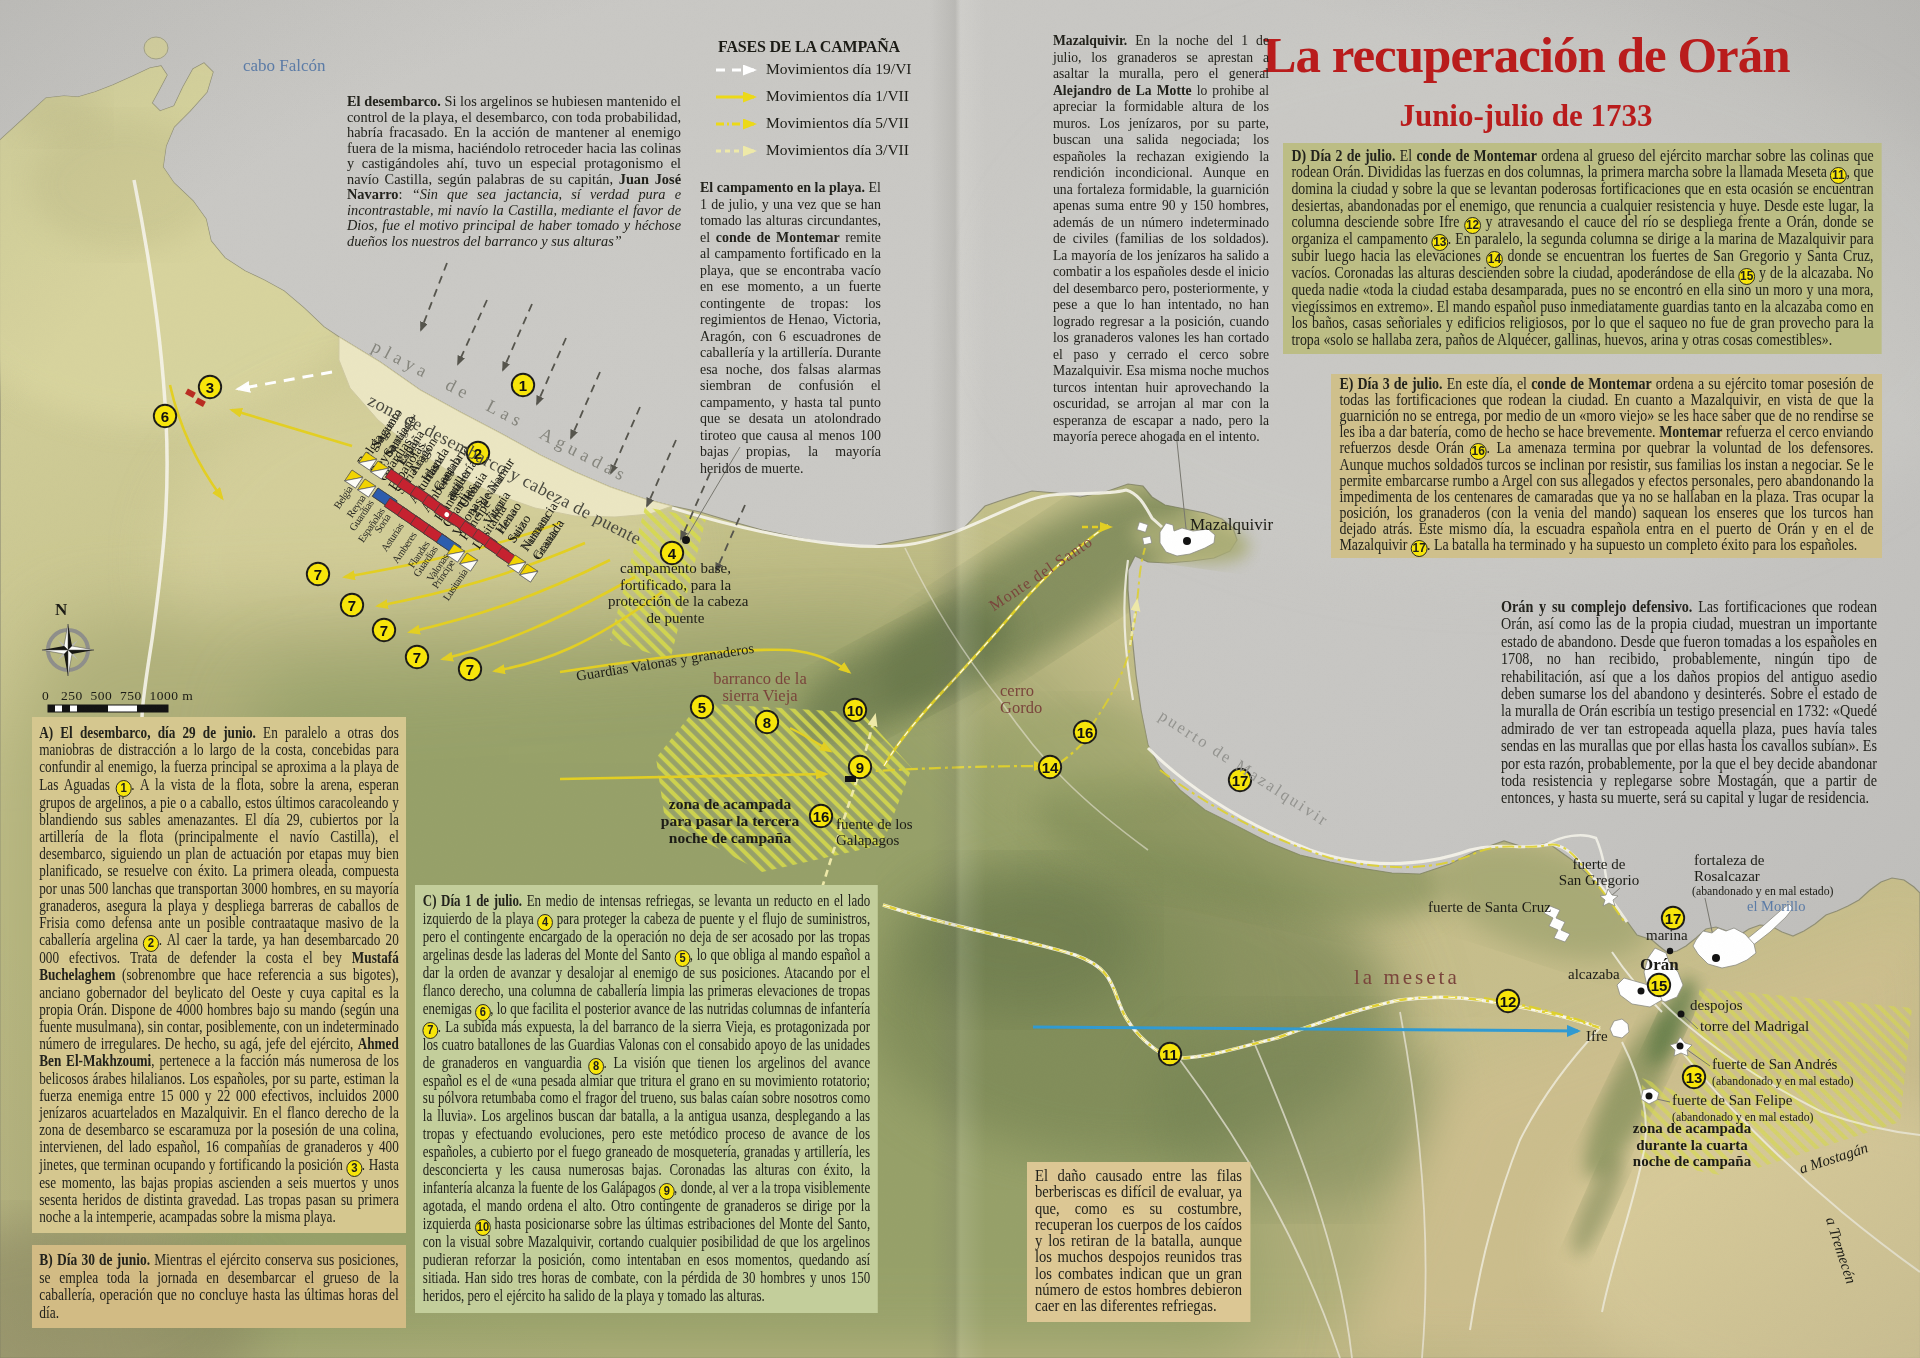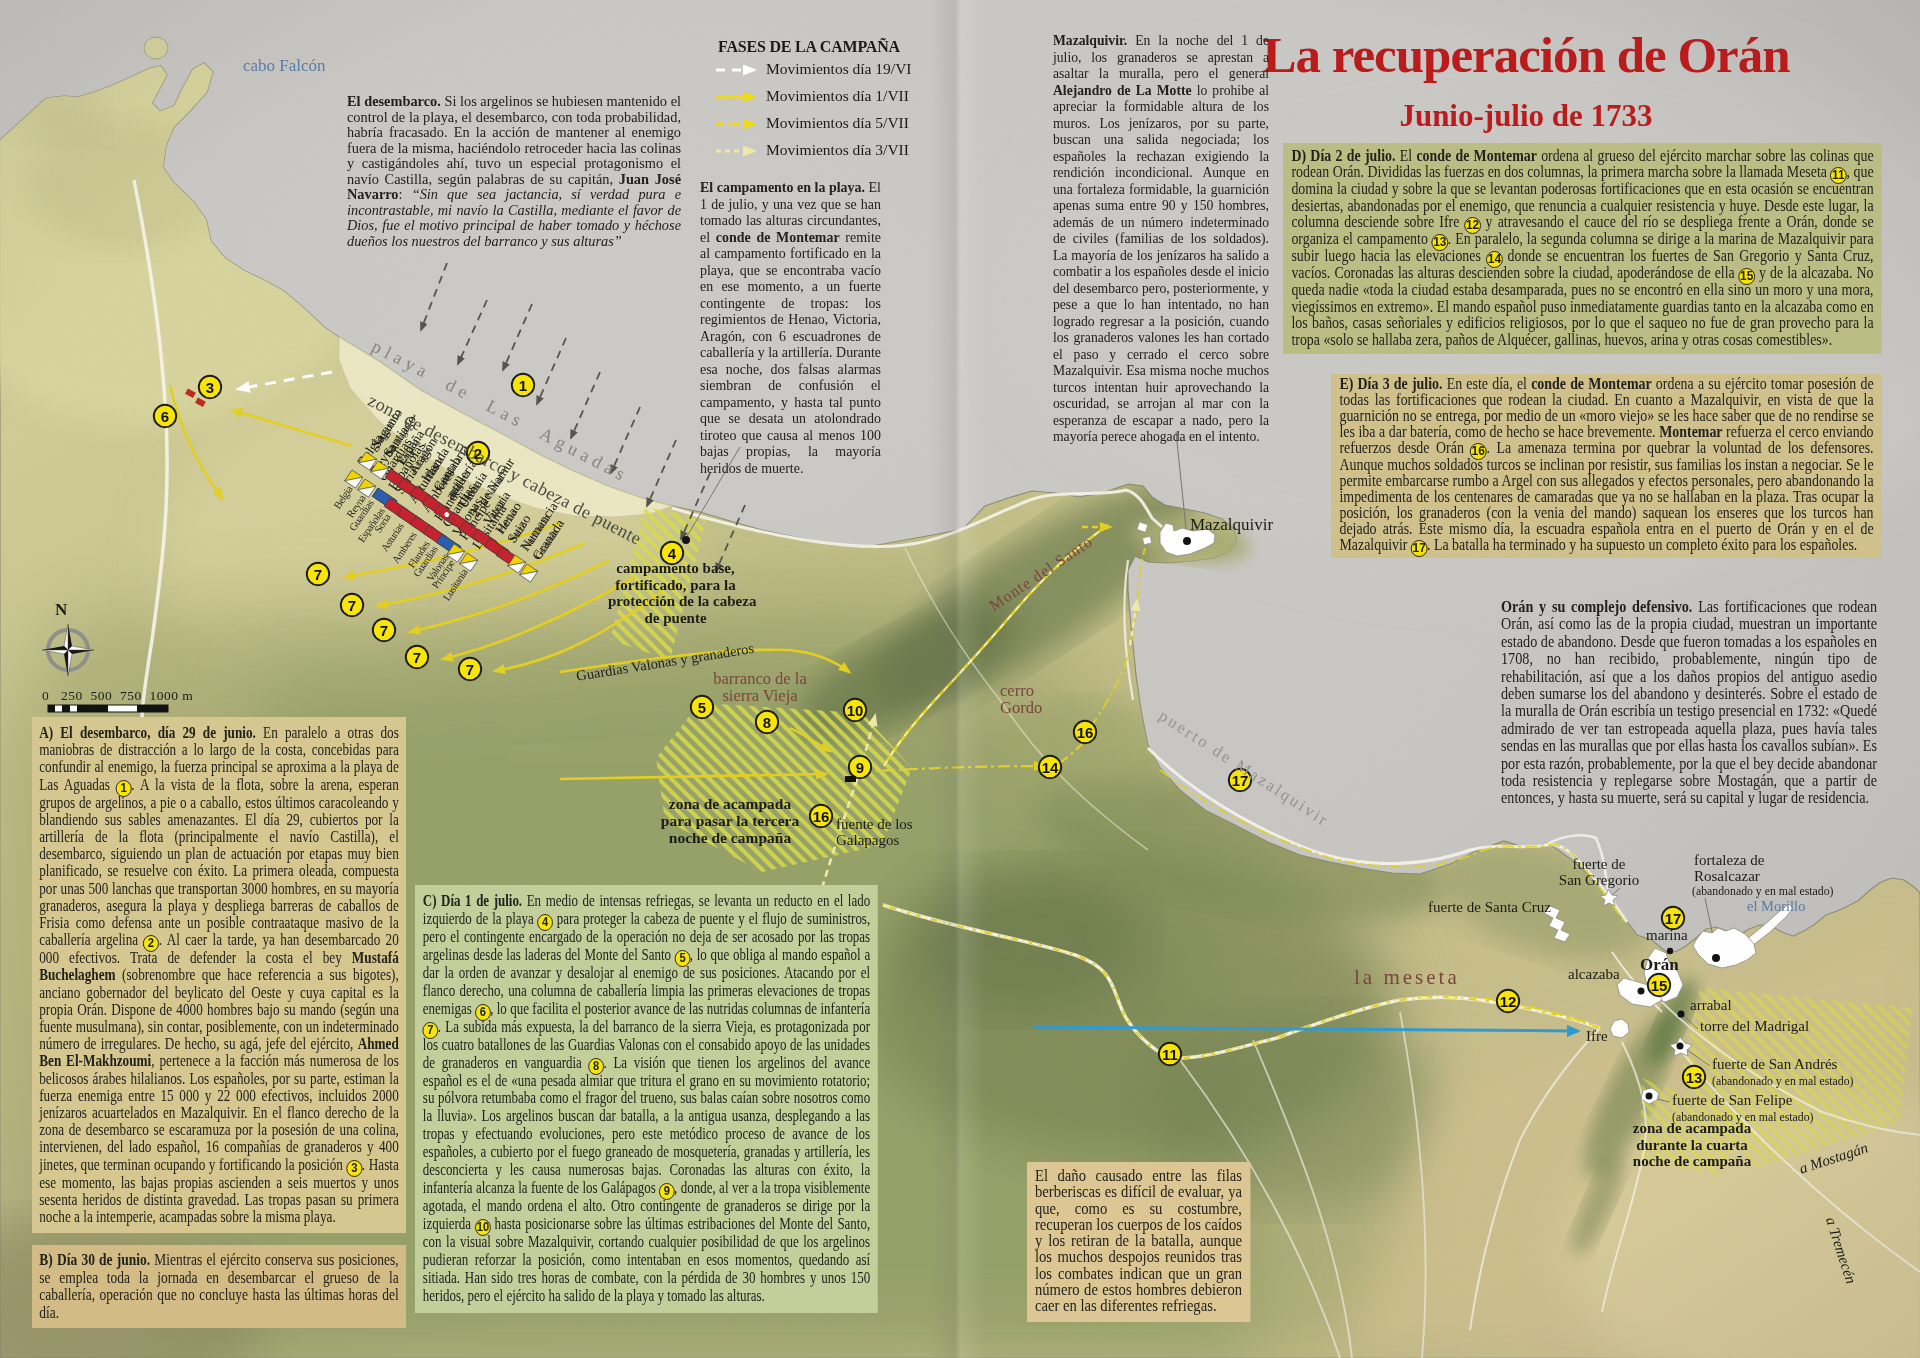--- a/index.html
+++ b/index.html
@@ -583,31 +583,31 @@
 <div class="lbl" style="left:575px;top:668px;font-size:14.5px;transform:rotate(-9deg);transform-origin:left top">Guardias Valonas y granaderos</div>
 <div class="lbl" style="left:700px;top:670px;font-size:16.5px;color:#7a453c;text-align:center;width:120px;line-height:17px">barranco de la<br>sierra Vieja</div>
 <div class="lbl" style="left:1000px;top:682px;font-size:16.5px;color:#7a453c;text-align:left;width:62px;line-height:17px">cerro<br>Gordo</div>
 <div class="lbl" style="left:986px;top:600px;font-size:16px;color:#7a453c;transform:rotate(-34deg);transform-origin:left top;letter-spacing:1px">Monte del Santo</div>
 <div class="lbl" style="left:1354px;top:965px;font-size:21px;color:#7a453c;letter-spacing:3px">la meseta</div>
 <div class="lbl" style="left:1166px;top:706px;font-size:16.5px;color:#93938f;letter-spacing:2.5px;transform:rotate(33deg);transform-origin:left top">puerto&nbsp;de&nbsp;Mazalquivir</div>
 <div class="lbl" style="left:1190px;top:515px;font-size:17px">Mazalquivir</div>
 <div class="lbl" style="left:836px;top:816px;font-size:15px;line-height:16px">fuente de los<br>Galapagos</div>
 <div style="position:absolute;left:845px;top:776px;width:11px;height:6px;background:#111"></div>
 <div class="lbl" style="left:655px;top:795px;width:150px;font-size:15.5px;font-weight:bold;text-align:center;line-height:17px">zona de acampada<br>para pasar la tercera<br>noche de campaña</div>
-<div class="lbl" style="left:608px;top:560px;width:135px;font-size:15px;font-weight:bold;text-align:center;line-height:16.5px">campamento base,<br>fortificado, para la<br>protección de la cabeza<br>de puente</div>
+<div class="lbl" style="left:608px;top:560px;width:135px;font-size:15px;font-weight:normal;text-align:center;line-height:16.5px">campamento base,<br>fortificado, para la<br>protección de la cabeza<br>de puente</div>
 <div class="lbl" style="left:1622px;top:1120px;width:140px;font-size:15px;font-weight:bold;text-align:center;line-height:16.5px">zona de acampada<br>durante la cuarta<br>noche de campaña</div>
 <div class="lbl" style="left:1558px;top:856px;width:82px;font-size:15px;text-align:center;line-height:16px">fuerte de<br>San Gregorio</div>
 <div class="lbl" style="left:1428px;top:899px;font-size:15px">fuerte de Santa Cruz</div>
 <div class="lbl" style="left:1694px;top:852px;font-size:15px;line-height:16px">fortaleza de<br>Rosalcazar</div>
 <div class="lbl" style="left:1692px;top:884px;font-size:11.8px">(abandonado y en mal estado)</div>
 <div class="lbl" style="left:1747px;top:898px;font-size:14.5px;color:#5b7ba6">el Morillo</div>
 <div class="lbl" style="left:1646px;top:927px;font-size:15px">marina</div>
 <div class="lbl" style="left:1640px;top:955px;font-size:17px;font-weight:bold">Orán</div>
 <div class="lbl" style="left:1568px;top:966px;font-size:15px">alcazaba</div>
-<div class="lbl" style="left:1690px;top:997px;font-size:15px">arrabal</div>
+<div class="lbl" style="left:1690px;top:997px;font-size:15px">despojos</div>
 <div class="lbl" style="left:1700px;top:1018px;font-size:15px">torre del Madrigal</div>
 <div class="lbl" style="left:1586px;top:1028px;font-size:15px">Ifre</div>
 <div class="lbl" style="left:1712px;top:1056px;font-size:15px">fuerte de San Andrés</div>
 <div class="lbl" style="left:1712px;top:1074px;font-size:11.8px">(abandonado y en mal estado)</div>
 <div class="lbl" style="left:1672px;top:1092px;font-size:15px">fuerte de San Felipe</div>
 <div class="lbl" style="left:1672px;top:1110px;font-size:11.8px">(abandonado y en mal estado)</div>
 <div class="lbl" style="left:1798px;top:1150px;font-size:15px;font-style:italic;transform:rotate(-18deg)">a Mostagán</div>
 <div class="lbl" style="left:1838px;top:1215px;font-size:15px;font-style:italic;transform:rotate(72deg);transform-origin:left top">a Tremecén</div>
 <div class="lbl" style="left:55px;top:600px;font-size:17px;font-weight:bold">N</div>
 <div class="lbl" style="left:42px;top:688px;font-size:13.5px;letter-spacing:0.5px">0&nbsp;&nbsp;&nbsp;250&nbsp;&nbsp;500&nbsp;&nbsp;750&nbsp;&nbsp;1000 m</div>

